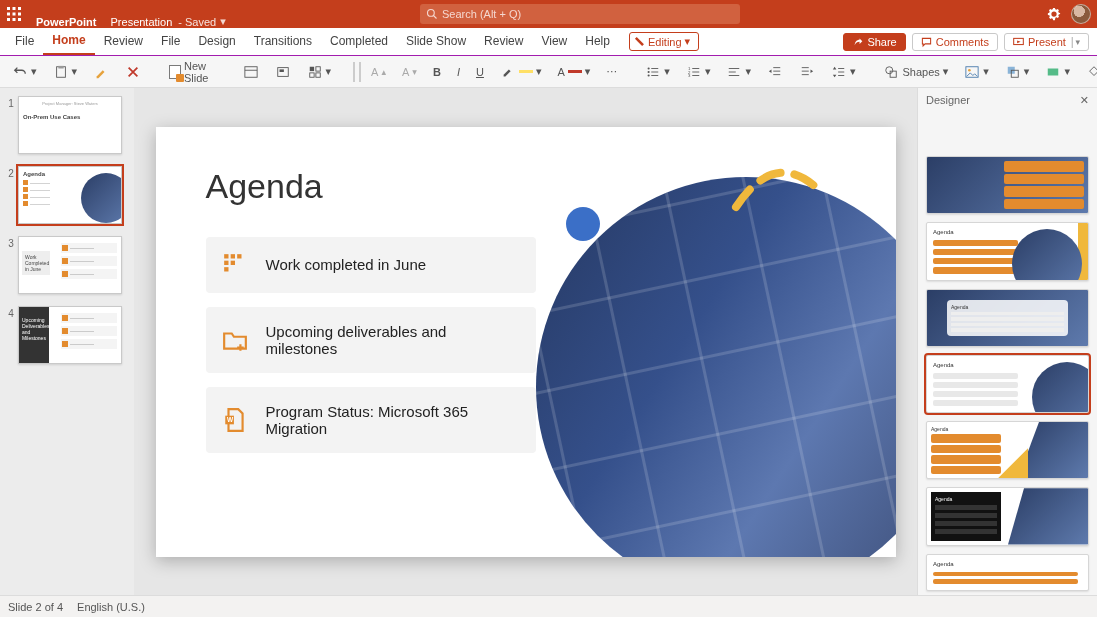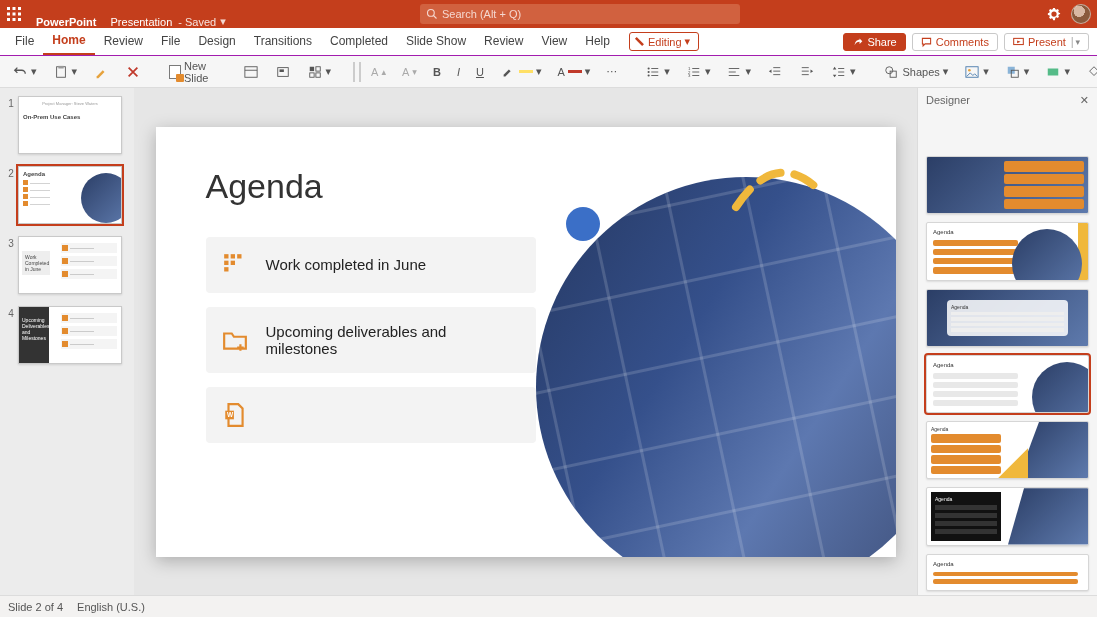--- a/index.html
+++ b/index.html
@@ -431,20 +431,21 @@
                 <path stroke="#e38b2e" stroke-width="2" d="M17 16v6m-3-3h6"></path>
               </svg></div>
           <span>Upcoming deliverables and milestones</span>
         </div>
         <div class="agenda-item">
           <div class="aico"><svg viewBox="0 0 24 24">
                 <path fill="none" stroke="#e38b2e" stroke-width="2" d="M6 2h9l4 4v16H6z"></path>
                 <path fill="#e38b2e" d="M3 8h8v8H3z"></path>
                 <text x="4.5" y="14" font-size="6" fill="#fff" font-weight="700">W</text>
               </svg></div>
+          <span>Program Status: Microsoft 365 Migration</span>
         </div>
       </div>
       <div class="slide-photo">
           <div class="solar"></div>
         </div>
       <div class="dot-blue"></div>
       <div class="arc-yellow"><svg viewBox="0 0 100 60">
             <path d="M10 50 Q50 -10 95 35" fill="none" stroke="#f0b83c" stroke-width="8" stroke-linecap="round" stroke-dasharray="22 14"></path>
           </svg></div>
     </div>

